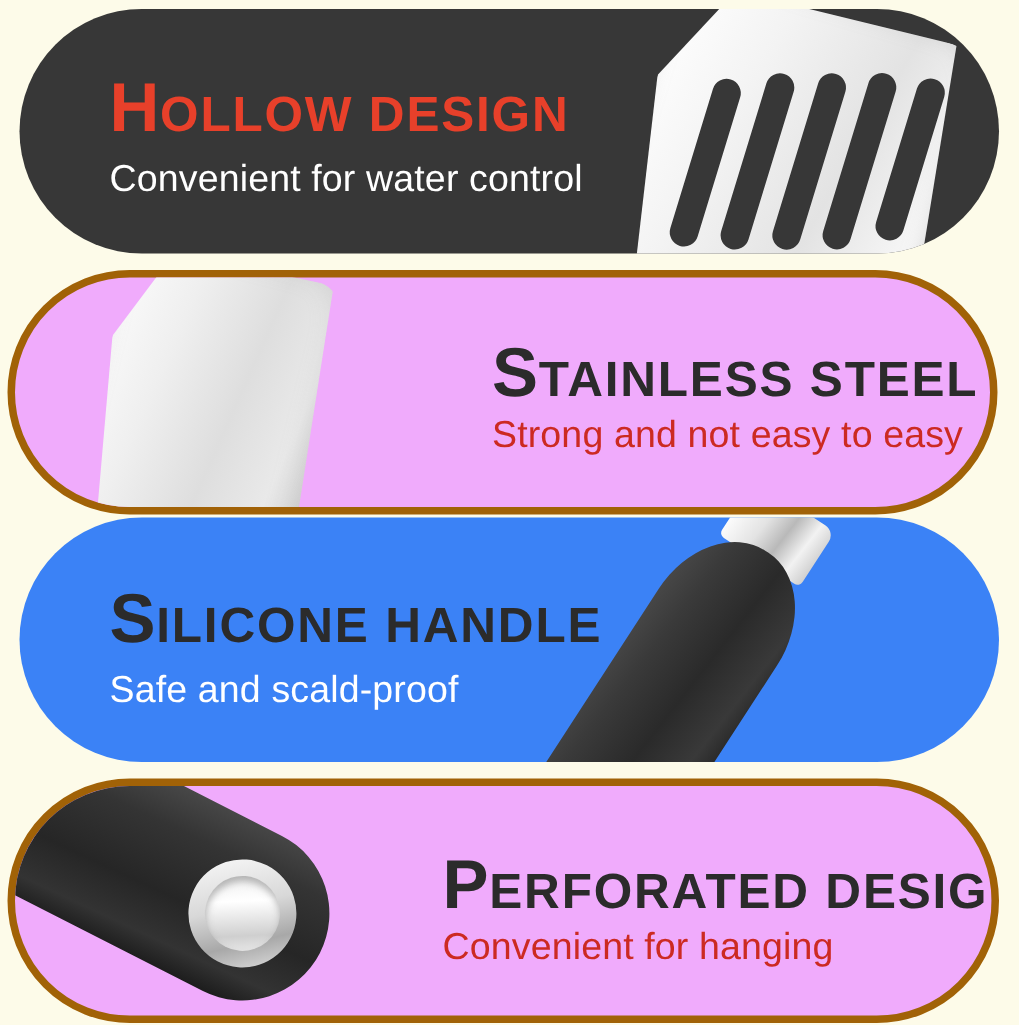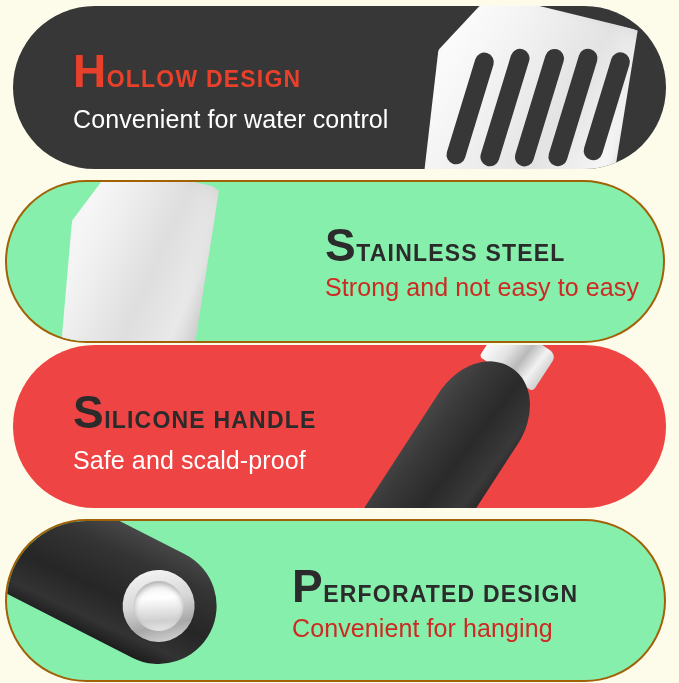--- a/index.html
+++ b/index.html
@@ -26,26 +26,26 @@
     box-sizing: border-box;
     overflow: hidden;
   }
 
   
   .panel-dark {
     background: #373737;
     border-radius: 999px;
   }
   .panel-light {
-    background: #86efac;
-    border: 2px solid #a16207;
+    background: #f0abfc;
+    border: 5px solid #a16207;
     border-radius: 999px;
   }
   .panel-red {
-    background: #ef4444;
+    background: #3b82f6;
     border-radius: 999px;
   }
 
   
   .text-block {
     position: absolute;
     z-index: 6;
     white-space: nowrap;
     line-height: 1;
   }
@@ -55,21 +55,21 @@
     line-height: 1;
     margin: 0;
     display: block;
   }
   .headline .cap {
     font-size: 46px;
     line-height: 1;
     vertical-align: baseline;
   }
   .headline .rest {
-    font-size: 23px;
+    font-size: 33px;
     line-height: 1;
     letter-spacing: 1.2px;
     vertical-align: baseline;
   }
   .subline {
     display: block;
     font-size: 25px;
     font-weight: normal;
     letter-spacing: 0.1px;
     margin-top: 6px;

